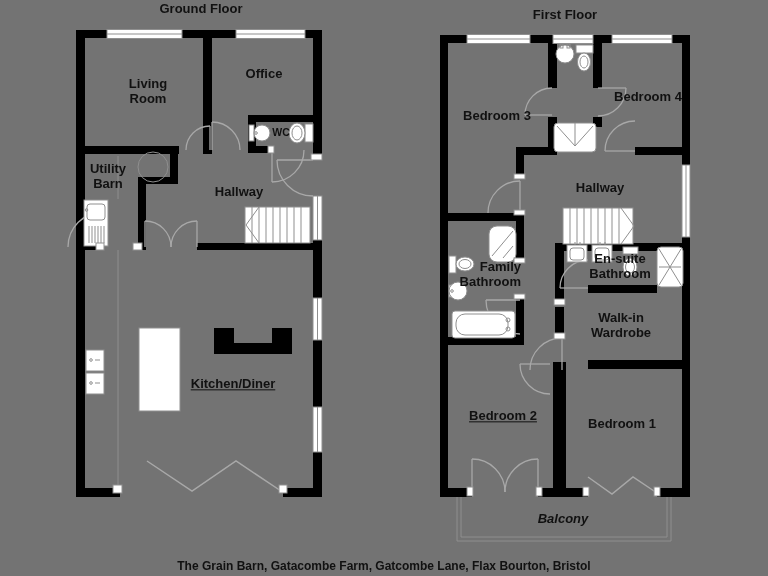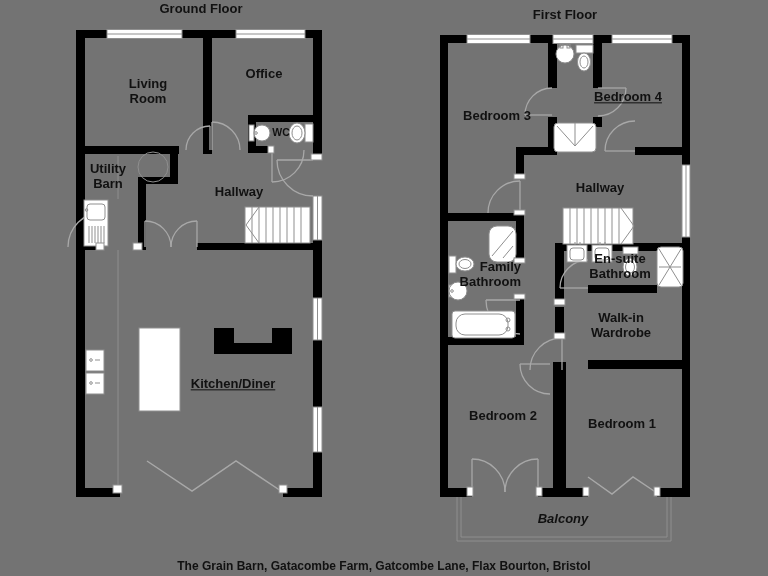--- a/index.html
+++ b/index.html
@@ -357,24 +357,24 @@
 <div class="lbl title" style="left:565px;top:15px;">First Floor</div>
 
 <div class="lbl" style="left:148px;top:91px;width:60px;">Living Room</div>
 <div class="lbl nowrap" style="left:264px;top:74px;">Office</div>
 <div class="lbl wc nowrap" style="left:281px;top:132px;">WC</div>
 <div class="lbl" style="left:108px;top:176px;width:54px;">Utility Barn</div>
 <div class="lbl nowrap" style="left:239px;top:192px;">Hallway</div>
 <div class="lbl nowrap" style="left:233px;top:384px;text-decoration:underline;">Kitchen/Diner</div>
 
 <div class="lbl nowrap" style="left:497px;top:116px;">Bedroom 3</div>
-<div class="lbl nowrap" style="left:628px;top:97px;text-decoration:underline;">Bedroom 4</div>
+<div class="lbl nowrap" style="left:648px;top:97px;">Bedroom 4</div>
 <div class="lbl nowrap" style="left:600px;top:188px;">Hallway</div>
 <div class="lbl" style="left:485px;top:274px;width:72px;text-align:right;">Family Bathroom</div>
 <div class="lbl" style="left:620px;top:266px;width:76px;">En-suite Bathroom</div>
 <div class="lbl" style="left:621px;top:325px;width:82px;">Walk-in Wardrobe</div>
-<div class="lbl nowrap" style="left:503px;top:416px;">Bedroom 2</div>
+<div class="lbl nowrap" style="left:503px;top:416px;text-decoration:underline;">Bedroom 2</div>
 <div class="lbl nowrap" style="left:622px;top:416px;margin-top:8px;">Bedroom 1</div>
 <div class="lbl nowrap" style="left:563px;top:519px;font-style:italic;">Balcony</div>
 
 <div class="lbl caption" style="left:384px;top:566px;">The Grain Barn, Gatacombe Farm, Gatcombe Lane, Flax Bourton, Bristol</div>
 
 </div>
 
 </body></html>

